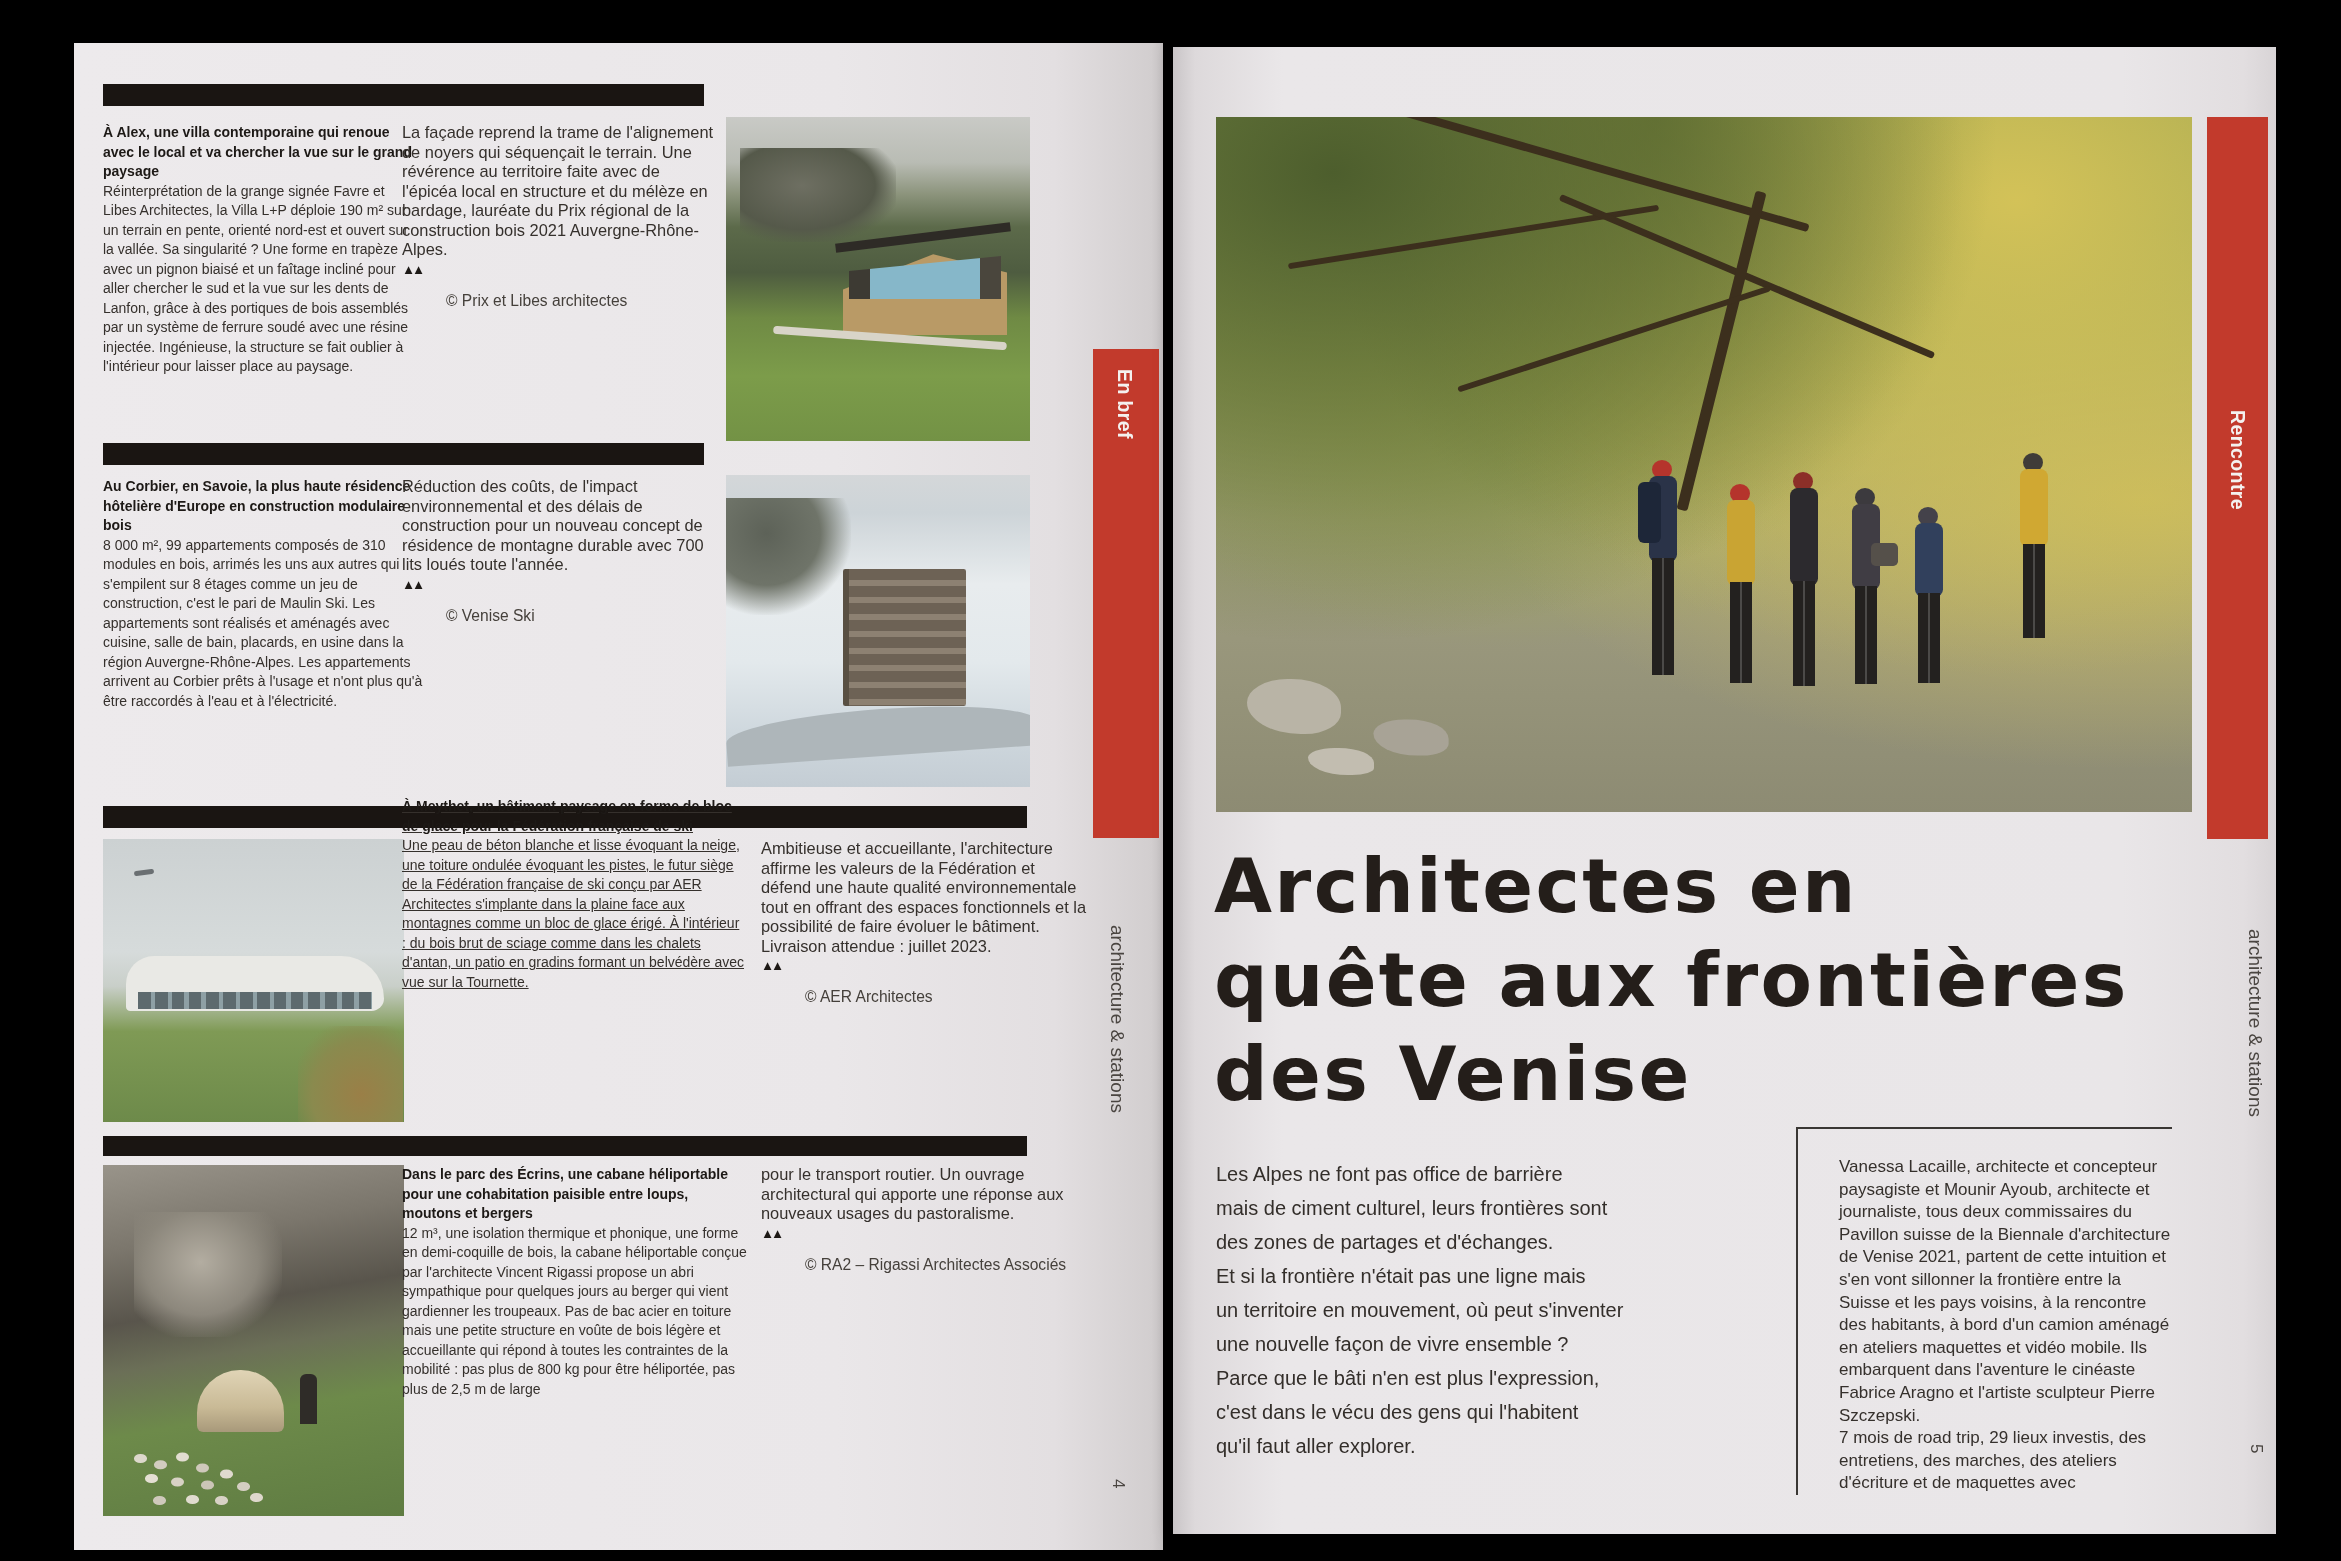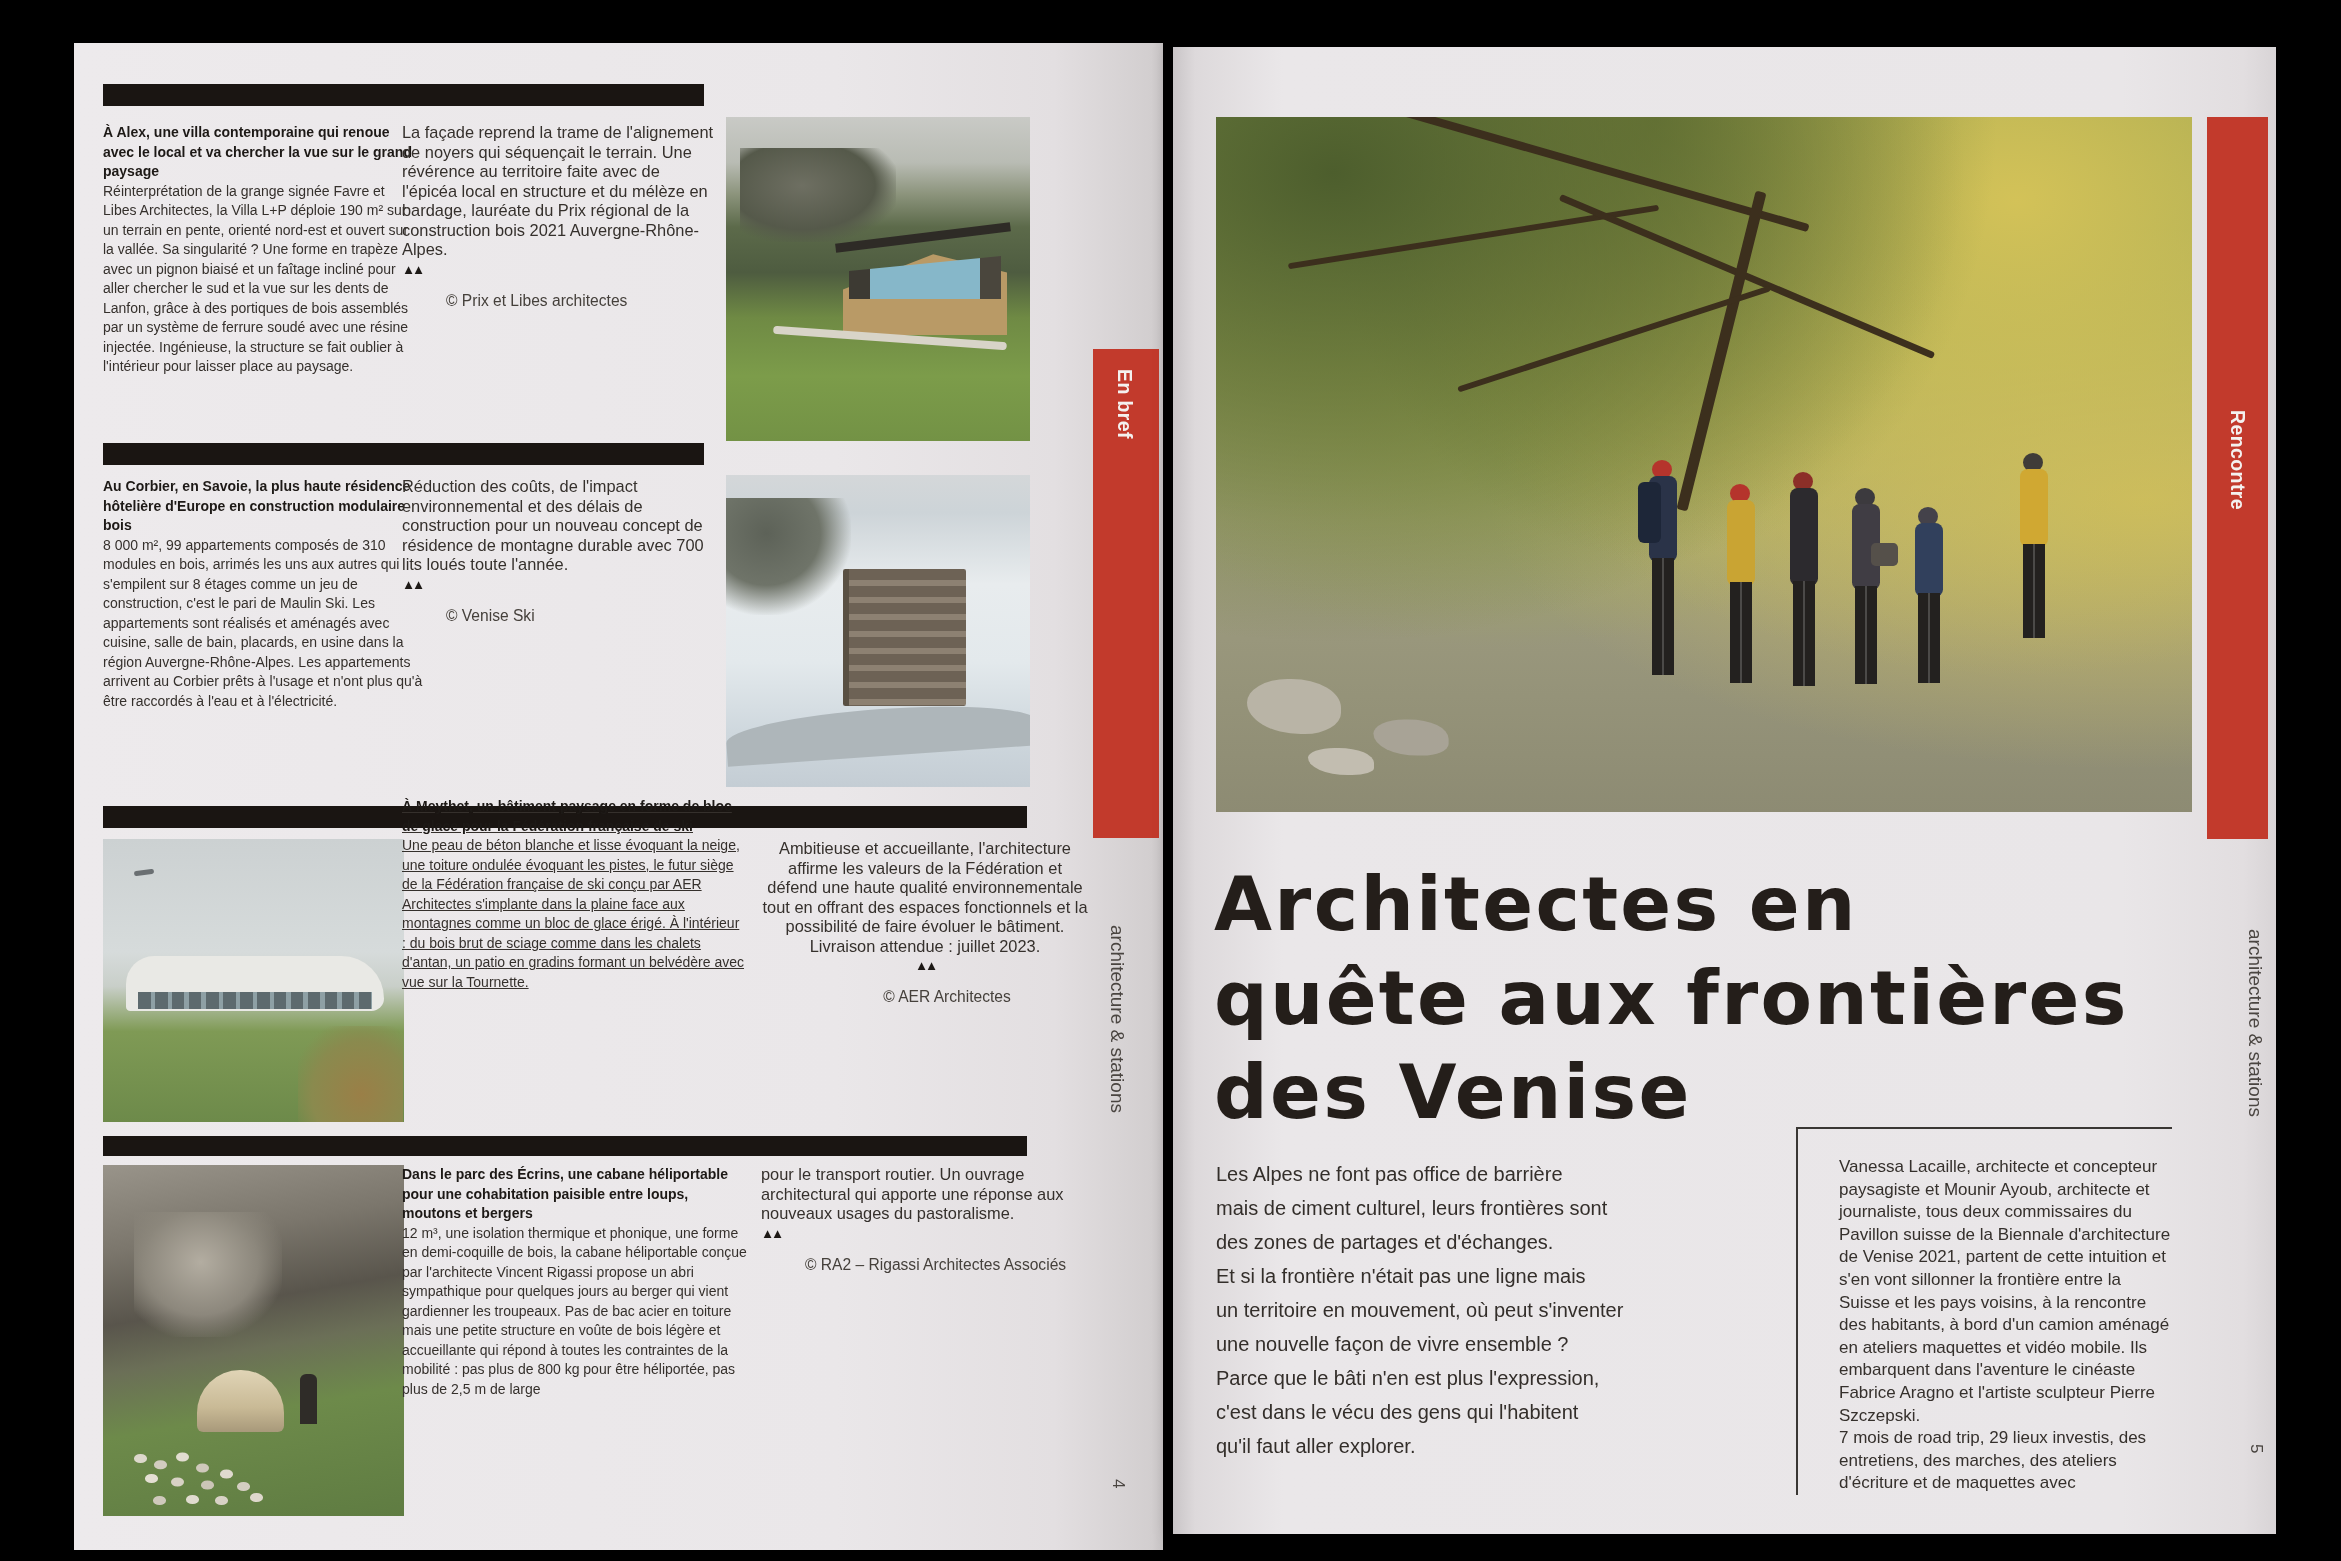--- a/index.html
+++ b/index.html
@@ -100,21 +100,21 @@
     <div class="abs" style="left:0;top:0;width:301px;height:283px;background:linear-gradient(180deg,#ccd1d2 0%,#d6dbdb 40%,#c9cfc9 52%,#7f9a55 68%,#6d8a4a 100%);"></div>
     <div class="abs" style="left:23.4px;top:117px;width:258px;height:55px;background:#e9e9e5;border-radius:31px 47px 14px 4.7px;"></div>
     <div class="abs" style="left:35px;top:153px;width:234px;height:17px;background:repeating-linear-gradient(90deg,#5d6a6e 0 12.5px,#8ea0a5 12.5px 17px);"></div>
     <div class="abs" style="left:31px;top:31px;width:20px;height:4.7px;background:#6a6f72;border-radius:2.3px;transform:rotate(-8deg);"></div>
     <div class="abs" style="left:195px;top:187px;width:105px;height:98px;background:radial-gradient(ellipse at 60% 70%,#9a7f47 0%,#8a8a4e 55%,transparent 80%);"></div>
   </div>
   <div class="abs article-col" style="left:328px;top:754px;width:343px;text-decoration:underline;">
     <p class="article-title">À Meythet, un bâtiment paysage en forme de bloc de glace pour la Fédération française de ski</p>
     <p class="article-body">Une peau de béton blanche et lisse évoquant la neige, une toiture ondulée évoquant les pistes, le futur siège de la Fédération française de ski conçu par AER Architectes s'implante dans la plaine face aux montagnes comme un bloc de glace érigé. À l'intérieur : du bois brut de sciage comme dans les chalets d'antan, un patio en gradins formant un belvédère avec vue sur la Tournette.</p>
   </div>
-  <div class="abs aside-col" style="left:687px;top:796px;width:328px;text-align:center;">
+  <div class="abs aside-col" style="left:687px;top:796px;width:328px;">
     <span>Ambitieuse et accueillante, l'architecture affirme les valeurs de la Fédération et défend une haute qualité environnementale tout en offrant des espaces fonctionnels et la possibilité de faire évoluer le bâtiment. Livraison attendue : juillet 2023.</span>
     <span class="end-mark">▲▲</span>
     <span class="credit">© AER Architectes</span>
   </div>
 
   <div class="abs bar" style="left:29px;top:1093px;width:924px;height:20px;"></div>
 
   <div class="photo" style="left:29px;top:1122px;width:301px;height:351px;">
     <div class="abs" style="left:0;top:0;width:301px;height:351px;background:linear-gradient(170deg,#99948a 0%,#7b766c 22%,#59554c 40%,#6b6f57 52%,#6d8a4a 68%,#5f7c42 100%);"></div>
     <div class="abs" style="left:31px;top:47px;width:148px;height:125px;background:radial-gradient(ellipse at 45% 40%,#b3ada1 0%,#8c877c 50%,transparent 75%);"></div>
@@ -191,21 +191,21 @@
       <div class="legs" style="top:91px;height:94px;"></div>
     </div>
   </div>
 
   <div class="abs band" style="left:1034px;top:70px;width:61px;height:722px;">
     <span class="vlabel band-label abs" style="left:19px;top:293px;">Rencontre</span>
   </div>
   <span class="vlabel edge-label abs" style="left:1071px;top:882px;">architecture &amp; stations</span>
   <span class="vlabel page-num abs" style="left:1073px;top:1397px;">5</span>
 
-  <div class="abs big-title" style="left:41px;top:810px;width:1015px;">
+  <div class="abs big-title" style="left:41px;top:792px;width:1015px;">
     <div>Architectes en</div>
     <div>quête aux frontières</div>
     <div>des Venise</div>
   </div>
 
 
   <div class="abs rule-h" style="left:623px;top:1080px;width:376px;"></div>
   <div class="abs rule-v" style="left:623px;top:1081px;height:367px;"></div>
 
   <div class="abs intro-text prelines" style="left:43px;top:1110px;width:609px;">Les Alpes ne font pas office de barrière

